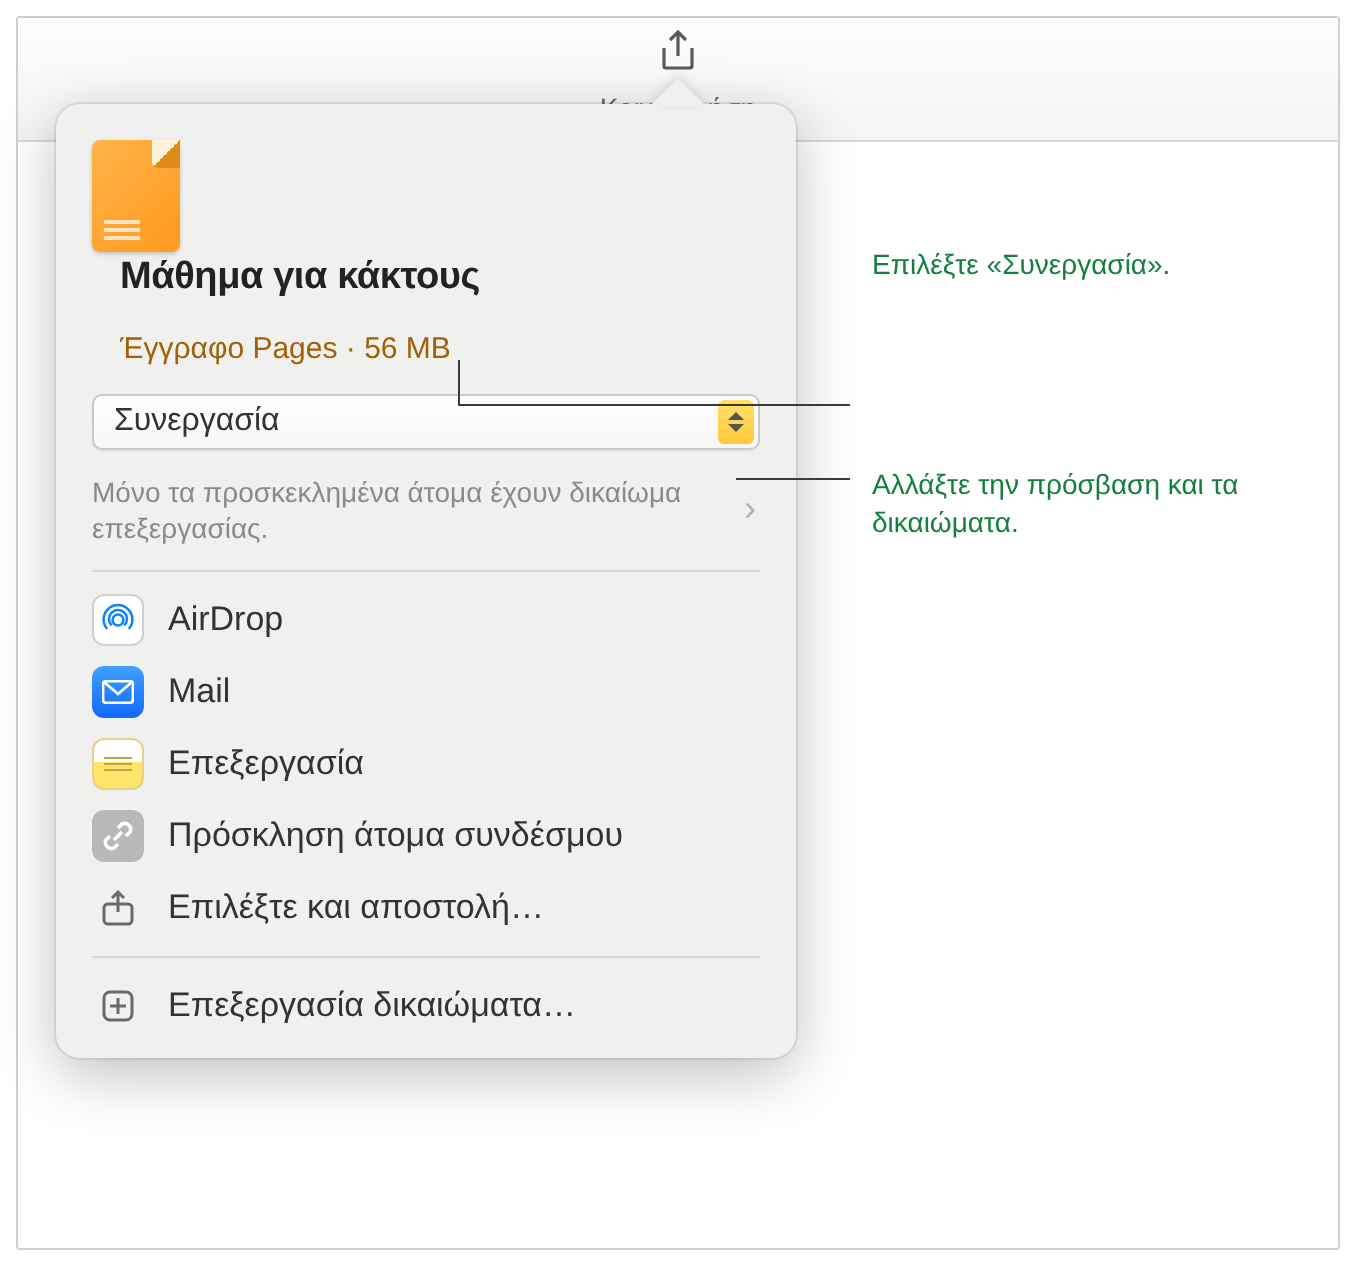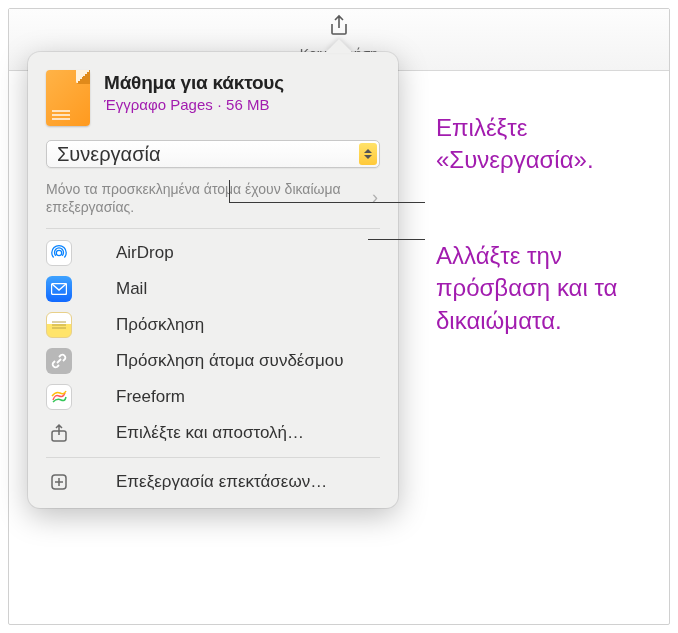--- a/index.html
+++ b/index.html
@@ -77,20 +77,21 @@
       background: #f0f0ef;
       border-radius: 12px;
       box-shadow: 0 8px 30px rgba(0,0,0,0.25), 0 0 0 1px rgba(0,0,0,0.08);
       padding: 14px 0 8px 0;
       z-index: 5;
     }
     .doc-header {
       display: flex;
       padding: 4px 18px 12px 18px;
       align-items: flex-start;
+      flex-direction: column;
     }
     .doc-icon {
       width: 44px;
       height: 56px;
       background: linear-gradient(135deg, #ffb347, #ff9a1f);
       border-radius: 4px;
       position: relative;
       flex-shrink: 0;
       box-shadow: 0 1px 2px rgba(0,0,0,0.2);
     }
@@ -119,33 +120,33 @@
       padding-top: 2px;
     }
     .doc-title {
       font-size: 19px;
       font-weight: 700;
       color: #222;
       letter-spacing: -0.2px;
     }
     .doc-meta {
       font-size: 15px;
-      color: #a21caf;
-      margin-top: 2px;
+      color: #a16207;
+      margin-top: 16px;
     }
     .collab-select {
       margin: 2px 18px 8px 18px;
       height: 28px;
       background: linear-gradient(#ffffff, #f7f7f7);
       border: 1px solid #c8c8c8;
       border-radius: 5px;
       display: flex;
       align-items: center;
       padding: 0 2px 0 10px;
-      font-size: 20px;
+      font-size: 16px;
       color: #333;
       position: relative;
       box-shadow: 0 1px 1px rgba(0,0,0,0.05);
     }
     .collab-select-label {
       flex: 1;
     }
     .collab-stepper {
       width: 18px;
       height: 22px;
@@ -191,42 +192,42 @@
       list-style: none;
       padding: 6px 0 0 0;
     }
     .share-item {
       display: flex;
       align-items: center;
       padding: 5px 18px;
       font-size: 17px;
       color: #333;
       cursor: default;
-      gap: 32px;
     }
     .share-item .icon-box {
       width: 26px;
       height: 26px;
       border-radius: 6px;
       margin-right: 12px;
       display: flex;
       align-items: center;
       justify-content: center;
       flex-shrink: 0;
     }
     .separator {
       height: 1px;
       background: #d8d8d7;
       margin: 6px 18px;
     }
     .annotation {
       position: absolute;
-      font-size: 24px;
-      color: #a21caf;
+      font-size: 14px;
+      color: #15803d;
       line-height: 1.35;
+      margin-top: 11px;
     }
     .callout-line {
       position: absolute;
       background: #3a3a3a;
       z-index: 20;
     }
     
     .ic-airdrop { background: #fff; border: 1px solid #d0d0d0; }
     .ic-mail { background: linear-gradient(#3ea2ff, #1169ff); }
     .ic-messages { background: linear-gradient(#5de84f, #2bbf1f); }
@@ -306,70 +307,60 @@
       <span>Mail</span>
     </li>
     <li class="share-item">
       <span class="icon-box ic-notes">
         <svg width="14" height="10" viewBox="0 0 14 10" stroke="#bba44a" stroke-width="1">
           <line x1="0" y1="2" x2="14" y2="2"></line>
             <line x1="0" y1="5" x2="14" y2="5"></line>
             <line x1="0" y1="8" x2="14" y2="8"></line>
         </svg>
       </span>
-      <span>Πρόσκληση</span>
+      <span>Επεξεργασία</span>
     </li>
     <li class="share-item">
       <span class="icon-box ic-link">
         <svg width="16" height="16" viewBox="0 0 16 16" fill="none" stroke="#fff" stroke-width="1.8">
           <path d="M6 10 L10 6"></path>
             <path d="M8 4 l2-2 a3 3 0 0 1 4 4 l-2 2"></path>
             <path d="M8 12 l-2 2 a3 3 0 0 1 -4 -4 l2 -2"></path>
         </svg>
       </span>
       <span>Πρόσκληση άτομα συνδέσμου</span>
     </li>
     <li class="share-item">
-      <span class="icon-box ic-freeform">
-        <svg width="18" height="18" viewBox="0 0 18 18" fill="none" stroke-width="1.5">
-          <path d="M3 12 Q5 6 9 8 T15 5" stroke="#ff5a5a"></path>
-            <path d="M3 14 Q7 10 11 12 T16 9" stroke="#34c759"></path>
-            <path d="M2 8 Q6 3 10 5 T16 3" stroke="#ffbe0a"></path>
-        </svg>
-      </span>
-      <span>Freeform</span>
-    </li>
-    <li class="share-item">
       <span class="plain-icon ic-export">
         <svg width="22" height="22" viewBox="0 0 22 22" fill="none" stroke="#6a6a6a" stroke-width="1.5">
           <path d="M11 13 V3 M8 6 L11 3 L14 6"></path>
             <rect x="4" y="9" width="14" height="10" rx="2"></rect>
         </svg>
       </span>
       <span>Επιλέξτε και αποστολή…</span>
     </li>
   </ul>
 
   <div class="separator"></div>
 
   <ul class="share-list" style="padding-top:0;">
     <li class="share-item">
       <span class="plain-icon ic-extensions">
         <svg width="22" height="22" viewBox="0 0 22 22" fill="none" stroke="#6a6a6a" stroke-width="1.5">
           <rect x="4" y="4" width="14" height="14" rx="3"></rect>
             <path d="M11 7 v8 M7 11 h8"></path>
         </svg>
       </span>
-      <span>Επεξεργασία επεκτάσεων…</span>
+      <span>Επεξεργασία δικαιώματα…</span>
     </li>
   </ul>
 </div>
 
 <div class="callout-line" style="left:229px; top:180px; width:1px; height:22px;"></div>
 <div class="callout-line" style="left:229px; top:202px; width:196px; height:1px;"></div>
 <div class="callout-line" style="left:368px; top:239px; width:57px; height:1px;"></div>
 
 <div class="annotation" style="left:436px; top:112px; width:220px;">
   <span>Επιλέξτε «Συνεργασία».</span>
 </div>
-<div class="annotation" style="left:436px; top:240px; width:220px;">
+<div class="annotation" style="left:436px; top:222px; width:220px;">
   <span>Αλλάξτε την πρόσβαση και τα δικαιώματα.</span>
 </div>
 
 </body></html>

